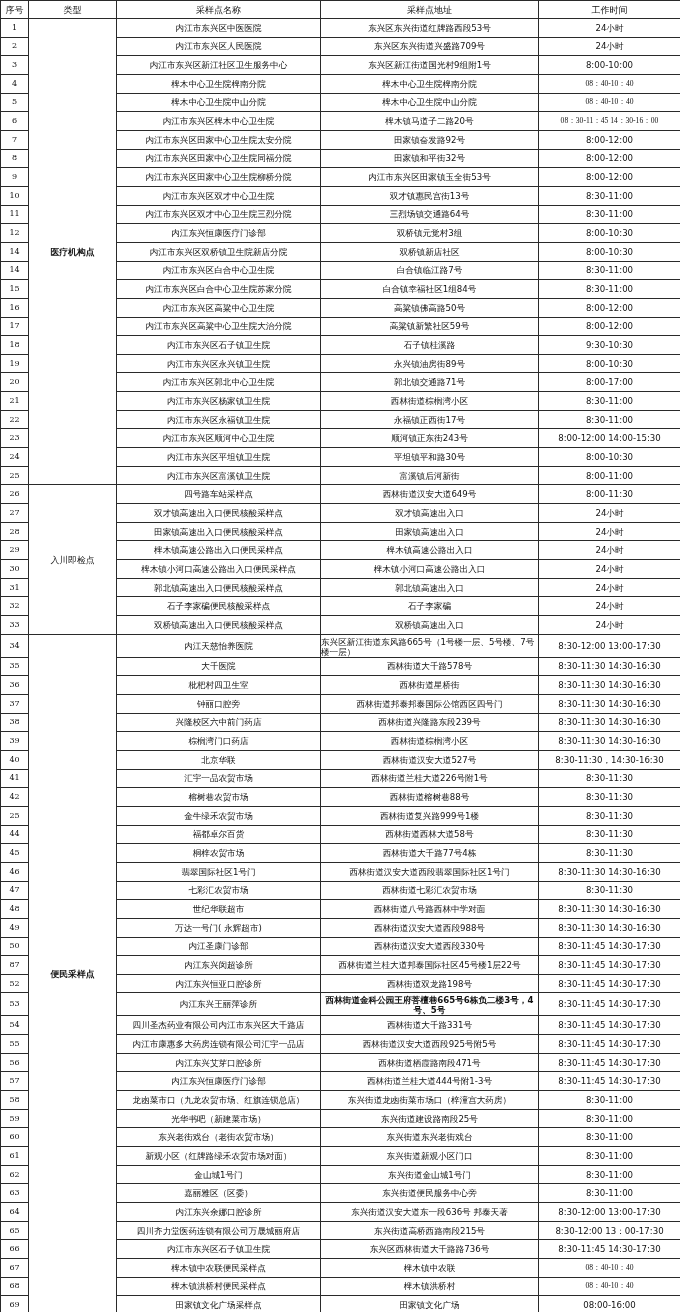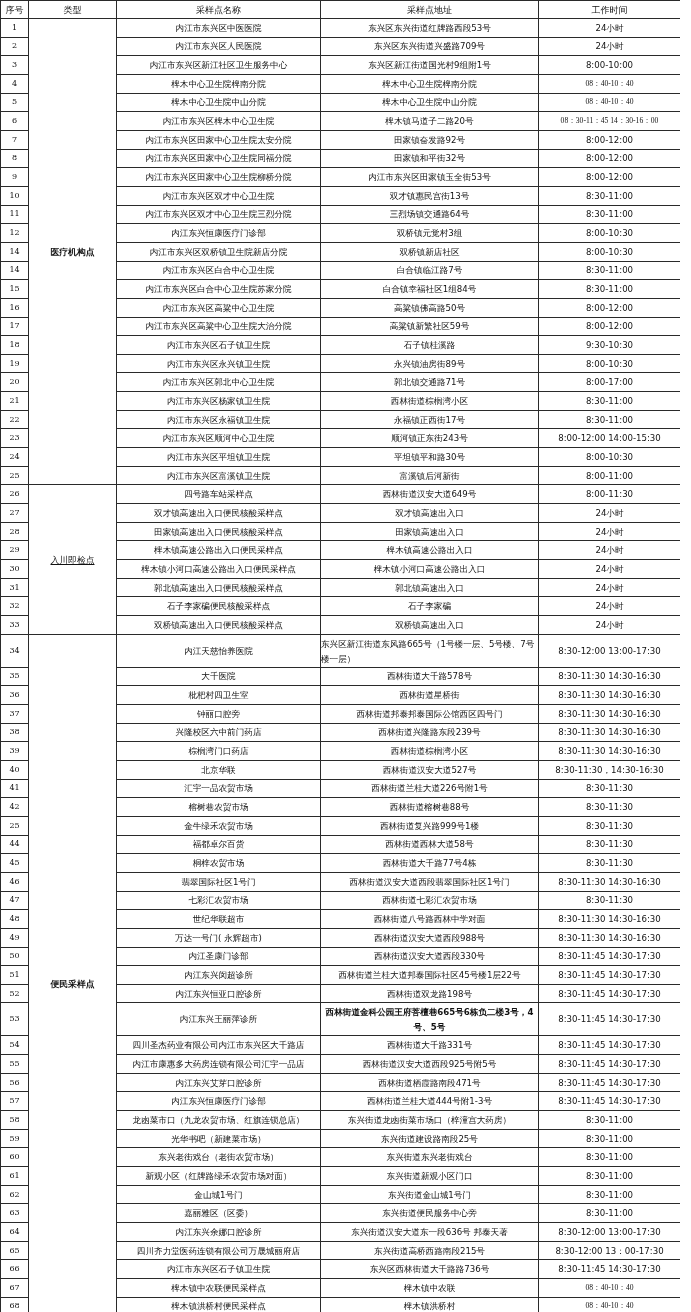--- a/index.html
+++ b/index.html
@@ -3,23 +3,23 @@
 <meta charset="utf-8">
 <style>
   html, body { margin: 0; padding: 0; background: #ffffff; }
   body { width: 691px; height: 1312px; overflow: hidden; font-family: "DejaVu Sans", "Liberation Sans", sans-serif; color: #111; }
   .sheet { position: relative; width: 691px; height: 1116px; }
   table { border-collapse: collapse; table-layout: fixed; position: absolute; left: 0; top: 0; width: 680px; }
   th, td { border: 1px solid #2a2a2a; height: 17.66px; padding: 0; text-align: center; vertical-align: middle; font-size: 8.6px; line-height: 10px; white-space: nowrap; overflow: hidden; }
   th { font-weight: normal; font-size: 9px; height: 17px; }
   td.num { font-family: "DejaVu Serif", "Liberation Serif", serif; font-size: 8px; }
   td.cat { font-weight: bold; font-size: 8.8px; margin-top: 18px; }
-  td.cat.plain { font-weight: normal; text-decoration: underline; }
+  td.cat.plain { font-weight: normal; }
   td.time.serif { font-family: Liberation Serif, serif; font-size: 7.6px; }
-  td.addr.overflow { text-align: left; vertical-align: top; white-space: normal; line-height: 15px; padding-top: 2px; margin-left: 47px; }
+  td.addr.overflow { text-align: left; vertical-align: top; white-space: normal; line-height: 10px; padding-top: 2px; margin-left: 47px; }
   td.addr.overflow.center { text-align: center; font-weight: bold; }
   col.c0 { width: 28px; } col.c1 { width: 88px; } col.c2 { width: 204px; } col.c3 { width: 218px; } col.c4 { width: 142px; }
   .grid-right { position: absolute; left: 680px; top: 0; width: 11px; height: 1312px; background: #fff; }
 </style>
 </head>
 <body>
 
 <div class="sheet">
   <table>
     <colgroup>
@@ -336,21 +336,21 @@
           <td class="addr">西林街道汉安大道西段988号</td>
           <td class="time">8:30-11:30  14:30-16:30</td>
         </tr>
         <tr>
           <td class="num">50</td>
           <td class="name">内江圣康门诊部</td>
           <td class="addr">西林街道汉安大道西段330号</td>
           <td class="time">8:30-11:45  14:30-17:30</td>
         </tr>
         <tr>
-          <td class="num">51</td>
+          <td class="num">87</td>
           <td class="name">内江东兴闵超诊所</td>
           <td class="addr">西林街道兰桂大道邦泰国际社区45号楼1层22号</td>
           <td class="time">8:30-11:45  14:30-17:30</td>
         </tr>
         <tr>
           <td class="num">52</td>
           <td class="name">内江东兴恒亚口腔诊所</td>
           <td class="addr">西林街道双龙路198号</td>
           <td class="time">8:30-11:45   14:30-17:30</td>
         </tr>

